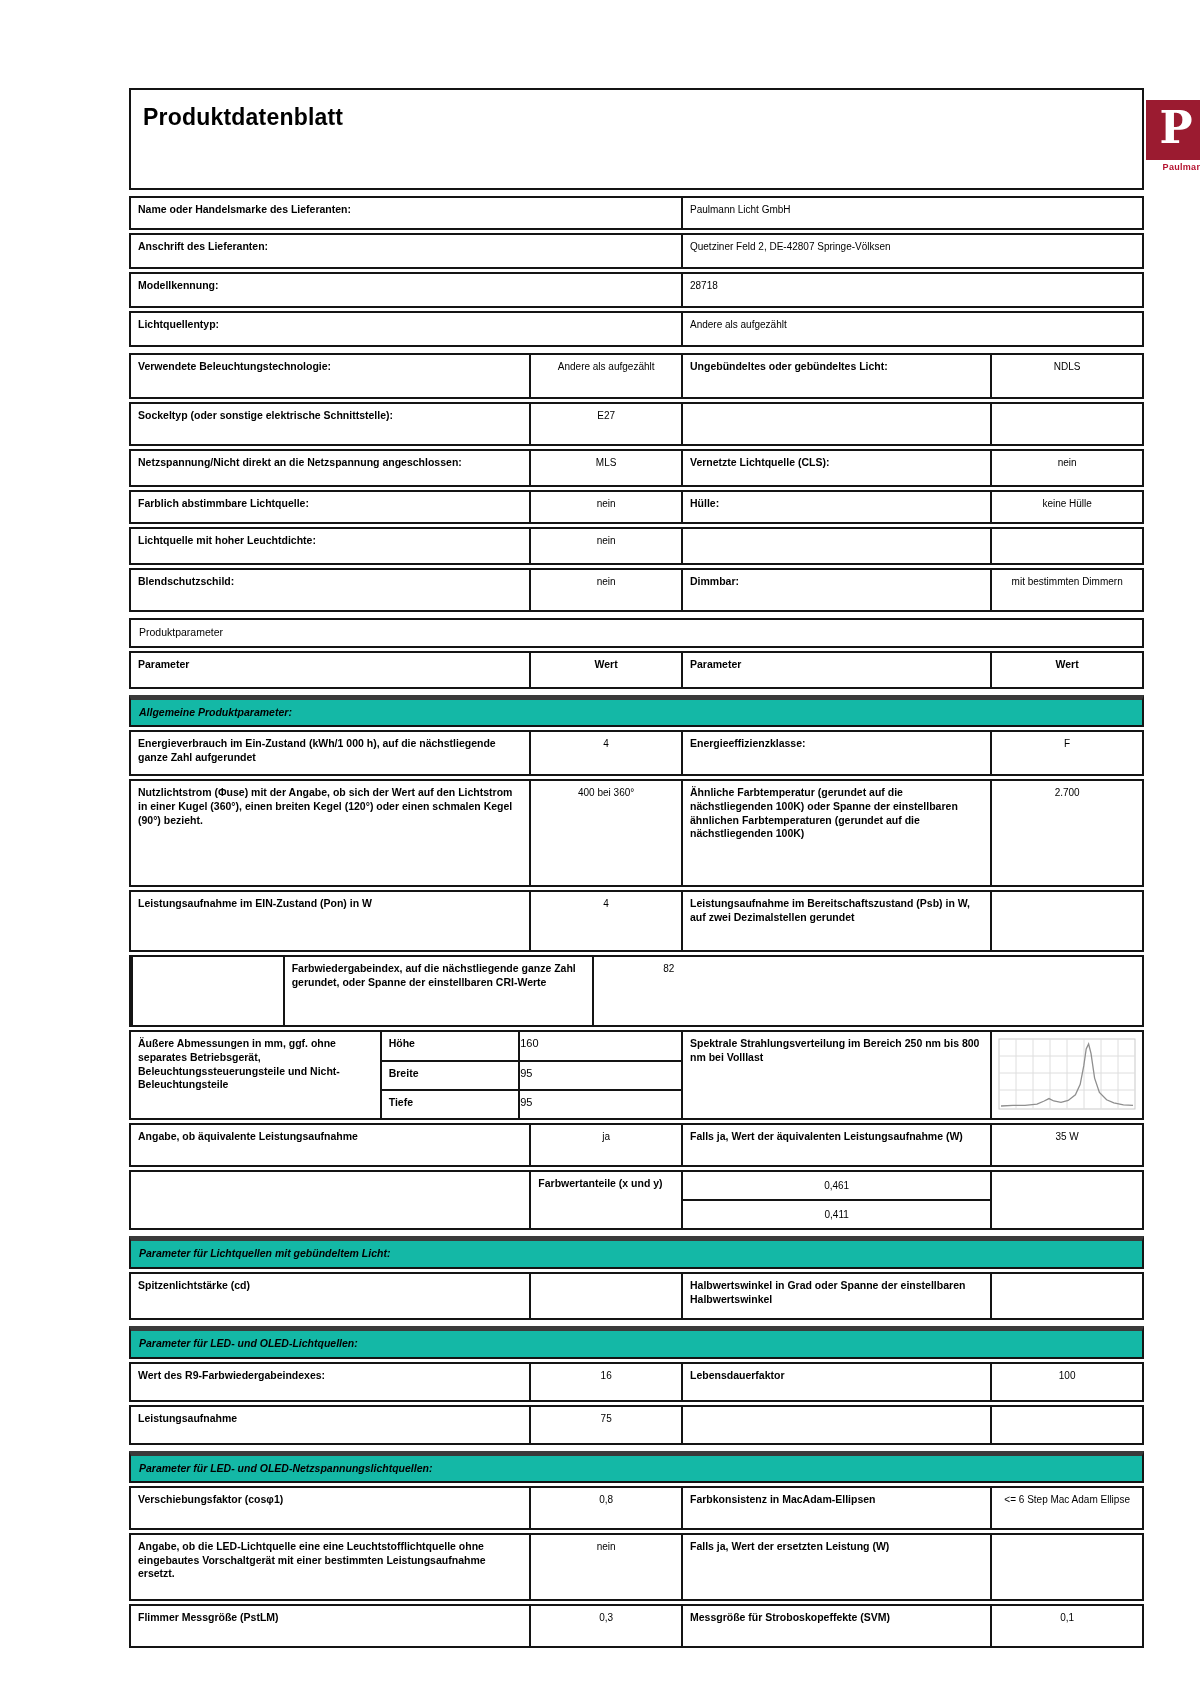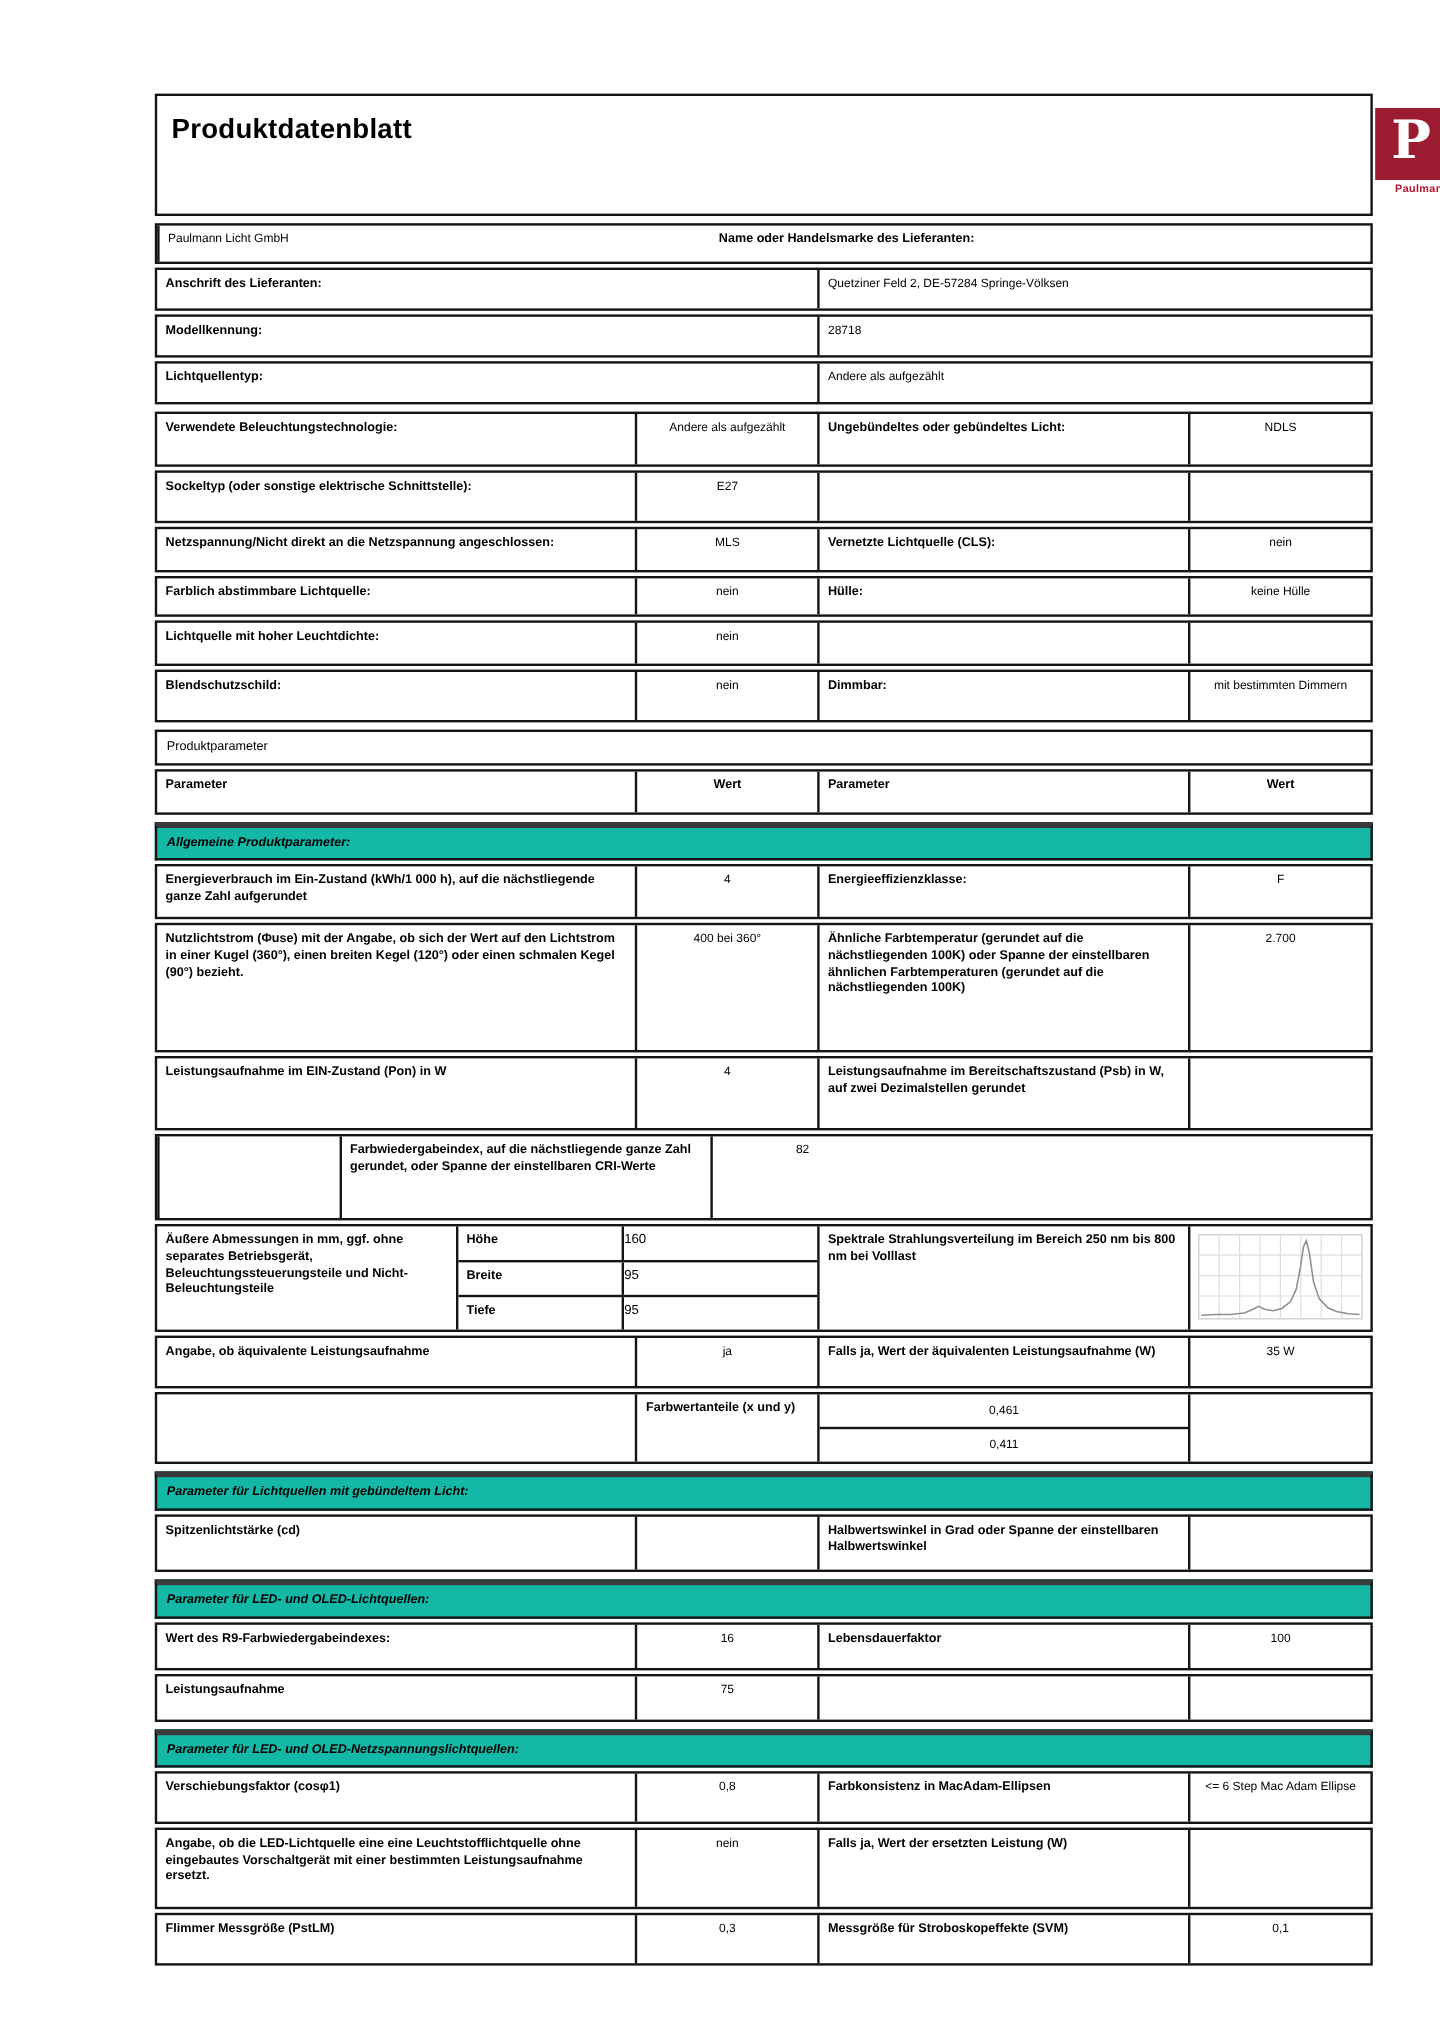--- a/index.html
+++ b/index.html
@@ -1,21 +1,21 @@
 <!DOCTYPE html>
 <html><head>
 <meta charset="utf-8">
 <style>
   html,body{margin:0;padding:0;}
   body{
     width:1200px;height:1699px;background:#ffffff;position:relative;
     font-family:"Liberation Sans", sans-serif;color:#000;
     -webkit-font-smoothing:antialiased;
   }
-  .doc{position:absolute;left:90px;top:78px;width:1015px;padding-left:39px;}
+  .doc{position:absolute;left:90px;top:88px;width:1015px;padding-left:39px;}
 
   
   .headbox{
     border:2px solid #141414;height:98px;position:relative;margin-bottom:6px;background:#fff;
   }
   .title{font-size:23px;font-weight:bold;padding:14px 0 0 12px;letter-spacing:.2px;}
   .logo{position:absolute;top:10px;right:-66px;width:62px;text-align:center;}
   .logo-square{
     width:60px;height:60px;background:#9b1b30;display:flex;align-items:center;justify-content:center;
   }
@@ -68,26 +68,26 @@
     <div class="title">Produktdatenblatt</div>
     <div class="logo">
       <div class="logo-square">
           <span>P</span>
         </div>
       <div class="logo-text">Paulmann</div>
     </div>
   </div>
 
   <div class="row" style="min-height:30px">
+    <div class="c lbl half-l">Name oder Handelsmarke des Lieferanten:</div>
     <div class="c half-r bl">Paulmann Licht GmbH</div>
-    <div class="c lbl half-l">Name oder Handelsmarke des Lieferanten:</div>
   </div>
   <div class="row" style="min-height:32px">
     <div class="c lbl half-l">Anschrift des Lieferanten:</div>
-    <div class="c half-r bl">Quetziner Feld 2, DE-57284 Springe-Völksen</div>
+    <div class="c half-r bl">Quetziner Feld 2, DE-42807 Springe-Völksen</div>
   </div>
   <div class="row" style="min-height:32px">
     <div class="c lbl half-l">Modellkennung:</div>
     <div class="c half-r bl">28718</div>
   </div>
   <div class="row mb6" style="min-height:32px">
     <div class="c lbl half-l">Lichtquellentyp:</div>
     <div class="c half-r bl">Andere als aufgezählt</div>
   </div>
 

